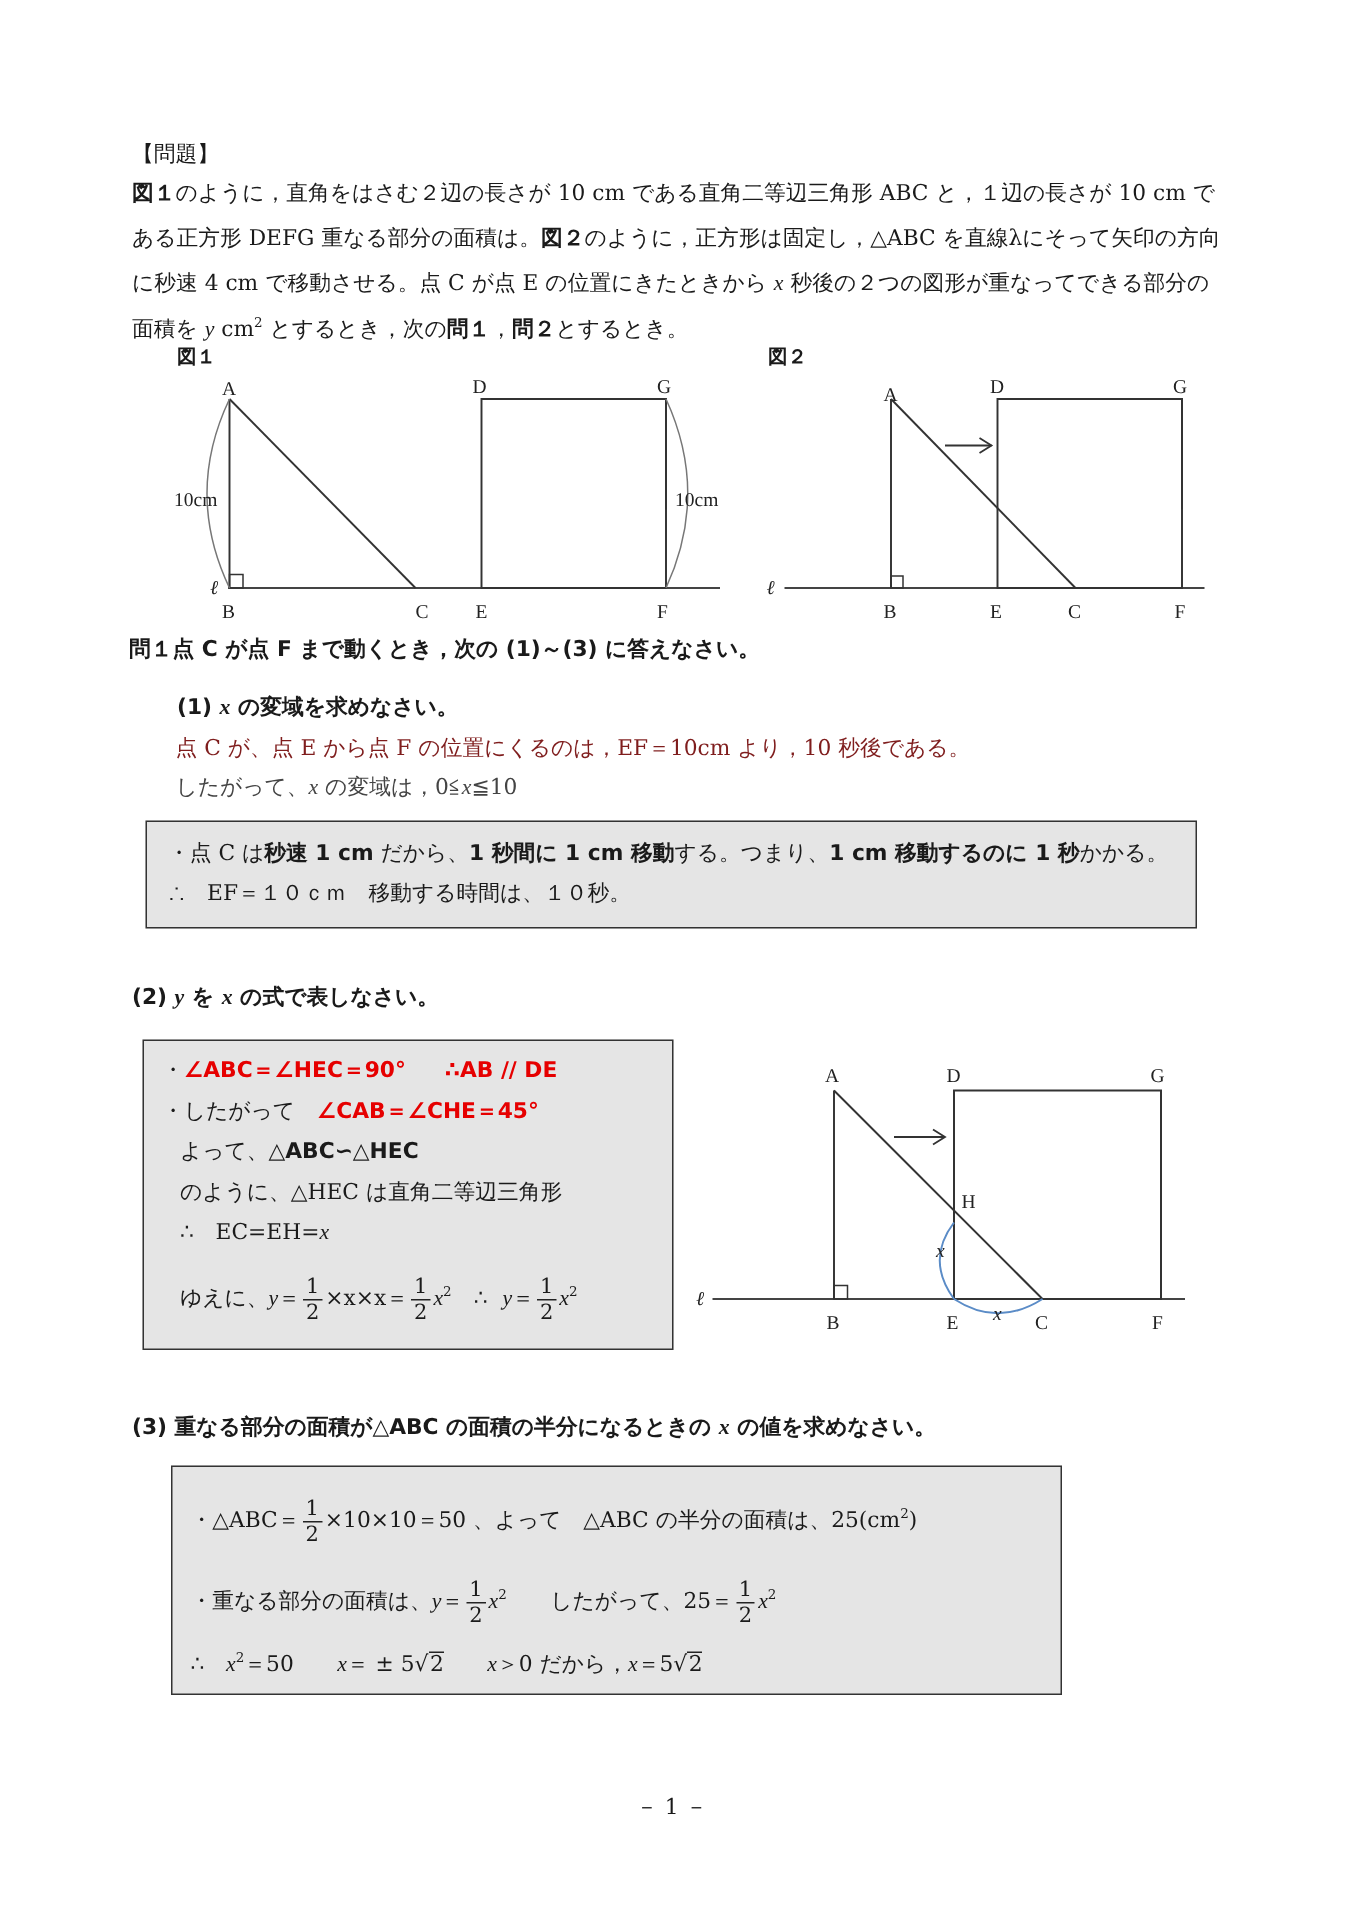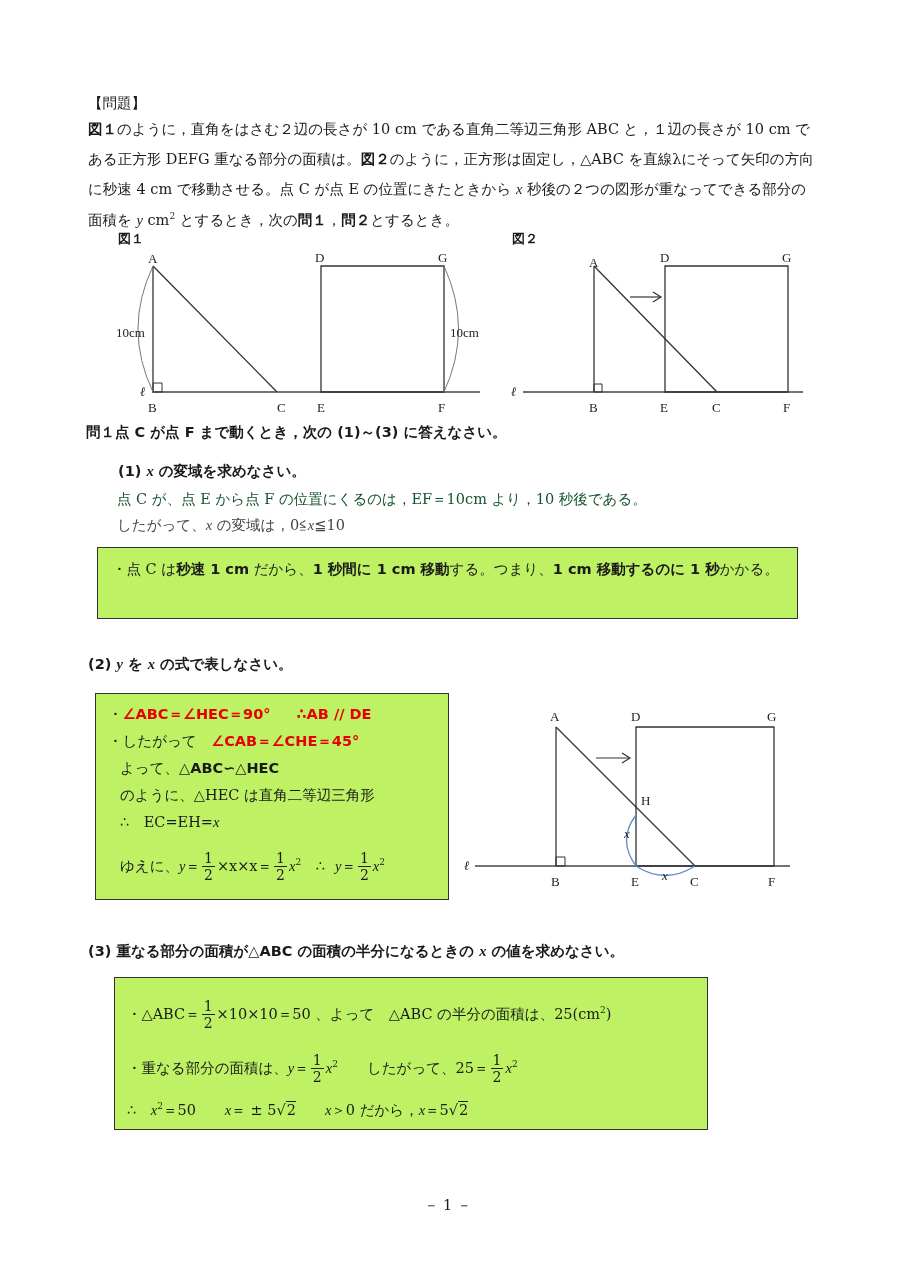--- a/index.html
+++ b/index.html
@@ -2,21 +2,21 @@
 <html><head>
 <meta charset="utf-8">
 <style>
   html, body { margin: 0; padding: 0; background: #ffffff; }
   body { width: 905px; height: 1280px; position: relative; overflow: hidden;
          font-family: "DejaVu Serif", "Liberation Serif", serif; color: #1a1a1a; }
   .abs { position: absolute; }
   .txt { font-size: 14.5px; line-height: 20px; white-space: nowrap; }
   .bold { font-weight: bold; font-family: "DejaVu Sans", "Liberation Sans", sans-serif; }
   .red { color: #e60000; }
-  .box { position: absolute; border: 1.6px solid #333; background: #bef264; }
+  .box { position: absolute; border: 1.6px solid #333; background: #e5e5e5; }
   .fig-label { font-size: 13px; font-family: "Liberation Serif", serif; fill: #222; }
   .heading { font-size: 14.5px; font-weight: bold; font-family: "DejaVu Sans", "Liberation Sans", sans-serif; }
   i.v { font-style: italic; font-family: "Liberation Serif", serif; }
   .frac { display: inline-block; vertical-align: middle; text-align: center; font-size: 14px; line-height: 16px; margin: 0 2px; }
   .frac span { display: block; }
   .frac .num { border-bottom: 1px solid #222; padding: 0 2px; }
   sup { font-size: 9px; }
   .sqrt { border-top: 1px solid #222; padding-left: 1px; }
   svg line, svg path, svg rect { vector-effect: non-scaling-stroke; }
 </style>
@@ -79,27 +79,28 @@
 </svg>
 
 <div class="abs heading" style="left:86px;top:423px;">
   <span>問１</span><span>点 C が点 F まで動くとき，次の (1)～(3) に答えなさい。</span>
 </div>
 
 <div class="abs heading" style="left:118px;top:462px;">
   <span>(1)</span>
   <i class="v">x</i><span> の変域を求めなさい。</span>
 </div>
-<div class="abs txt" style="left:117px;top:489px;color:#14532d;">点 C が、点 E から点 F の位置にくるのは，EF＝10cm より，10 秒後である。</div>
+<div class="abs txt" style="left:117px;top:489px;color:#7f1d1d;">点 C が、点 E から点 F の位置にくるのは，EF＝10cm より，10 秒後である。</div>
 <div class="abs txt" style="left:117px;top:515px;color:#444;">
   <span>したがって、</span><i class="v">x</i><span> の変域は，0≦</span><i class="v">x</i><span>≦10</span>
 </div>
 
 <div class="box" style="left:97px;top:547px;width:699px;height:70px;">
   <div class="abs txt" style="left:14px;top:11px;" id="box1-line1"><span>・点 C は</span><span class="bold">秒速 1 cm</span><span> だから、</span><span class="bold">1 秒間に 1 cm 移動</span><span>する。つまり、</span><span class="bold">1 cm 移動するのに 1 秒</span><span>かかる。</span></div>
+  <div class="abs txt" style="left:14px;top:38px;">∴　EF＝１０ｃｍ　移動する時間は、１０秒。</div>
 </div>
 
 <div class="abs heading" style="left:88px;top:655px;">
   <span>(2)</span>
   <i class="v">y</i><span> を </span><i class="v">x</i><span> の式で表しなさい。</span>
 </div>
 
 <div class="box" style="left:95px;top:693px;width:352px;height:205px;">
   <div class="abs txt" style="left:12px;top:10px;">
     <span>・</span><span class="red bold">∠ABC＝∠HEC＝90°</span><span style="display:inline-block;width:26px;"></span><span class="red bold">∴AB // DE</span>

